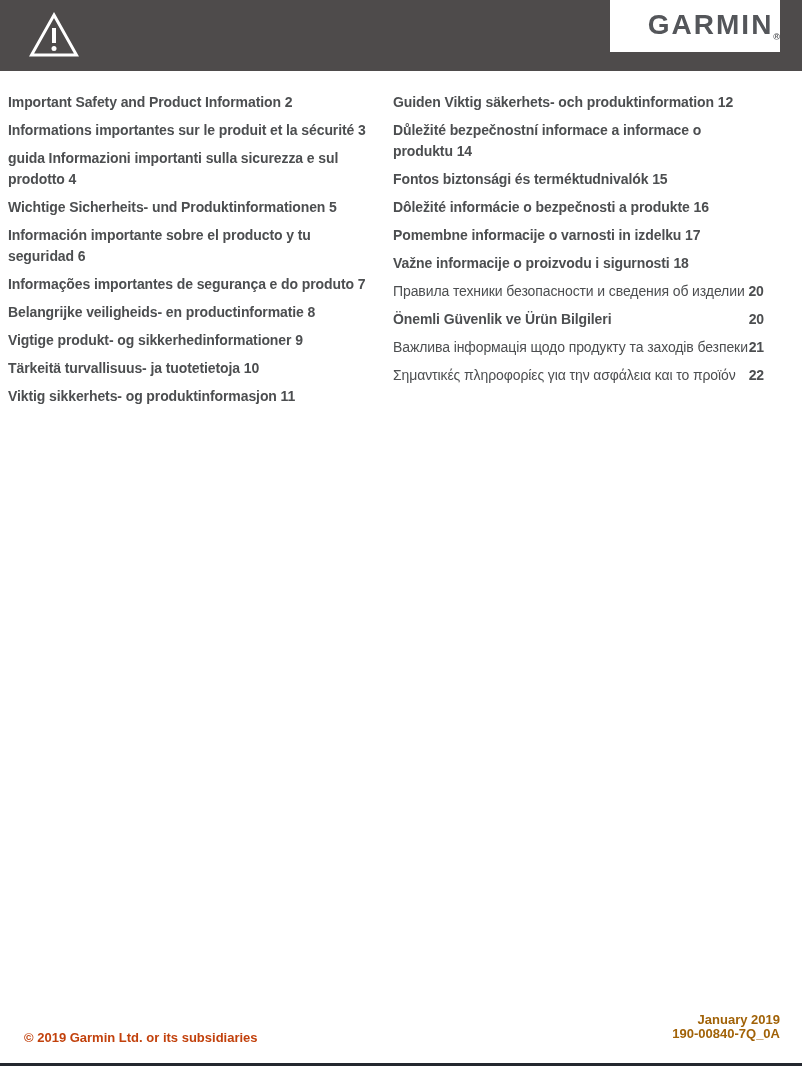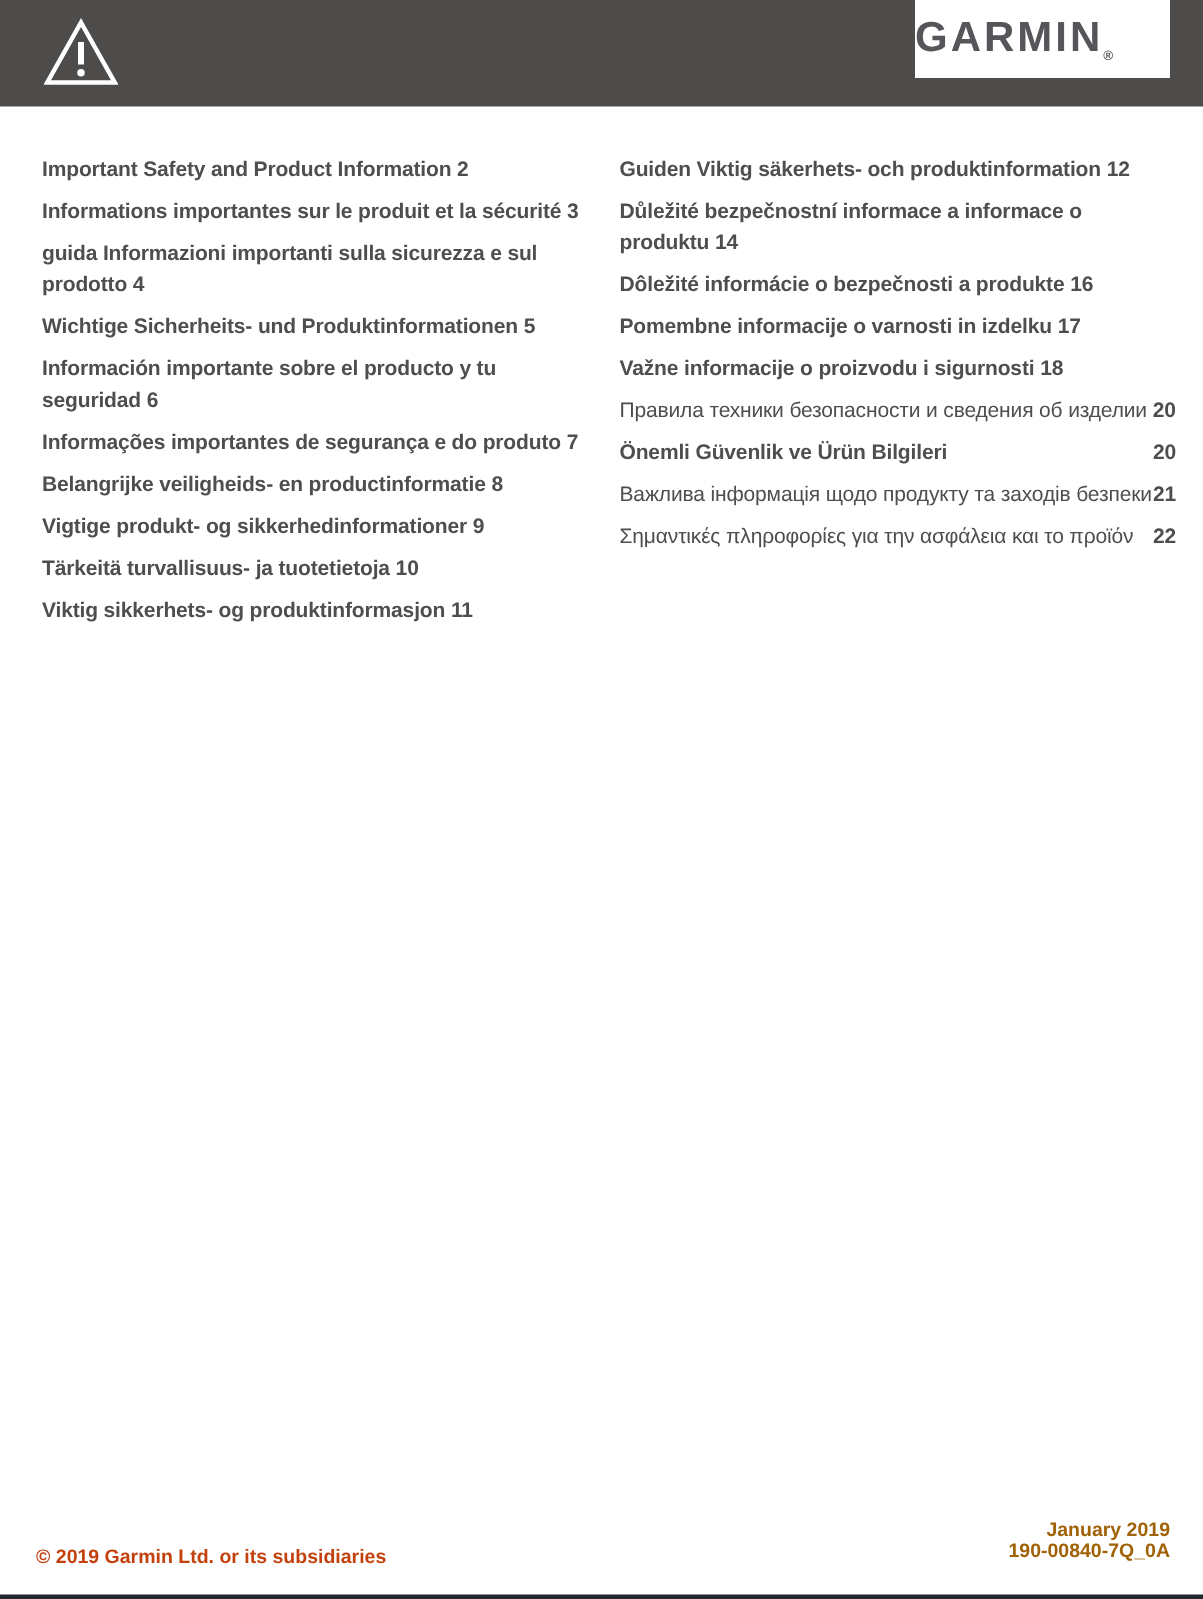--- a/index.html
+++ b/index.html
@@ -33,44 +33,43 @@
   }
   .logo-box {
     position: absolute;
     top: 0;
     left: 610px;
     width: 170px;
     height: 52px;
     background: #ffffff;
     display: flex;
     align-items: center;
-    justify-content: flex-start;
+    justify-content: flex-end;
   }
   .logo-text {
     color: #54565a;
     font-weight: 700;
     font-size: 28px;
     letter-spacing: 2px;
     line-height: 1;
   }
   .logo-reg {
     color: #54565a;
     font-size: 9px;
     vertical-align: -6px;
     letter-spacing: 0;
   }
 
   
   .toc {
     position: absolute;
     top: 92px;
-    left: 28px;
+    left: 8px;
     width: 756px;
     display: flex;
-    margin-top: 10px;
   }
   .toc-col {
     box-sizing: border-box;
   }
   .toc-col-left  { width: 362px; margin-right: 23px; }
   .toc-col-right { width: 371px; }
   .toc-entry {
     margin: 0 0 7px 0;
     font-size: 14px;
     font-weight: 700;
@@ -140,20 +139,21 @@
         <p class="toc-entry"><span class="toc-title">Información importante sobre el producto y tu seguridad</span> <span class="toc-page">6</span></p>
         <p class="toc-entry"><span class="toc-title">Informações importantes de segurança e do produto</span> <span class="toc-page">7</span></p>
         <p class="toc-entry"><span class="toc-title">Belangrijke veiligheids- en productinformatie</span> <span class="toc-page">8</span></p>
         <p class="toc-entry"><span class="toc-title">Vigtige produkt- og sikkerhedinformationer</span> <span class="toc-page">9</span></p>
         <p class="toc-entry"><span class="toc-title">Tärkeitä turvallisuus- ja tuotetietoja</span> <span class="toc-page">10</span></p>
         <p class="toc-entry"><span class="toc-title">Viktig sikkerhets- og produktinformasjon</span> <span class="toc-page">11</span></p>
       </div>
     <div class="toc-col toc-col-right">
         <p class="toc-entry"><span class="toc-title">Guiden Viktig säkerhets- och produktinformation</span> <span class="toc-page">12</span></p>
         <p class="toc-entry"><span class="toc-title">Důležité bezpečnostní informace a informace o produktu</span> <span class="toc-page">14</span></p>
+        <p class="toc-entry"><span class="toc-title">Fontos biztonsági és terméktudnivalók</span> <span class="toc-page">15</span></p>
         <p class="toc-entry"><span class="toc-title">Dôležité informácie o bezpečnosti a produkte</span> <span class="toc-page">16</span></p>
         <p class="toc-entry"><span class="toc-title">Pomembne informacije o varnosti in izdelku</span> <span class="toc-page">17</span></p>
         <p class="toc-entry"><span class="toc-title">Važne informacije o proizvodu i sigurnosti</span> <span class="toc-page">18</span></p>
         <p class="toc-entry regular"><span class="toc-title">Правила техники безопасности и сведения об изделии</span> <span class="toc-page">20</span></p>
         <p class="toc-entry spread">
           <span class="toc-title">Önemli Güvenlik ve Ürün Bilgileri</span>
           <span class="toc-page">20</span>
         </p>
         <p class="toc-entry spread regular">
           <span class="toc-title">Важлива інформація щодо продукту та заходів безпеки</span>

